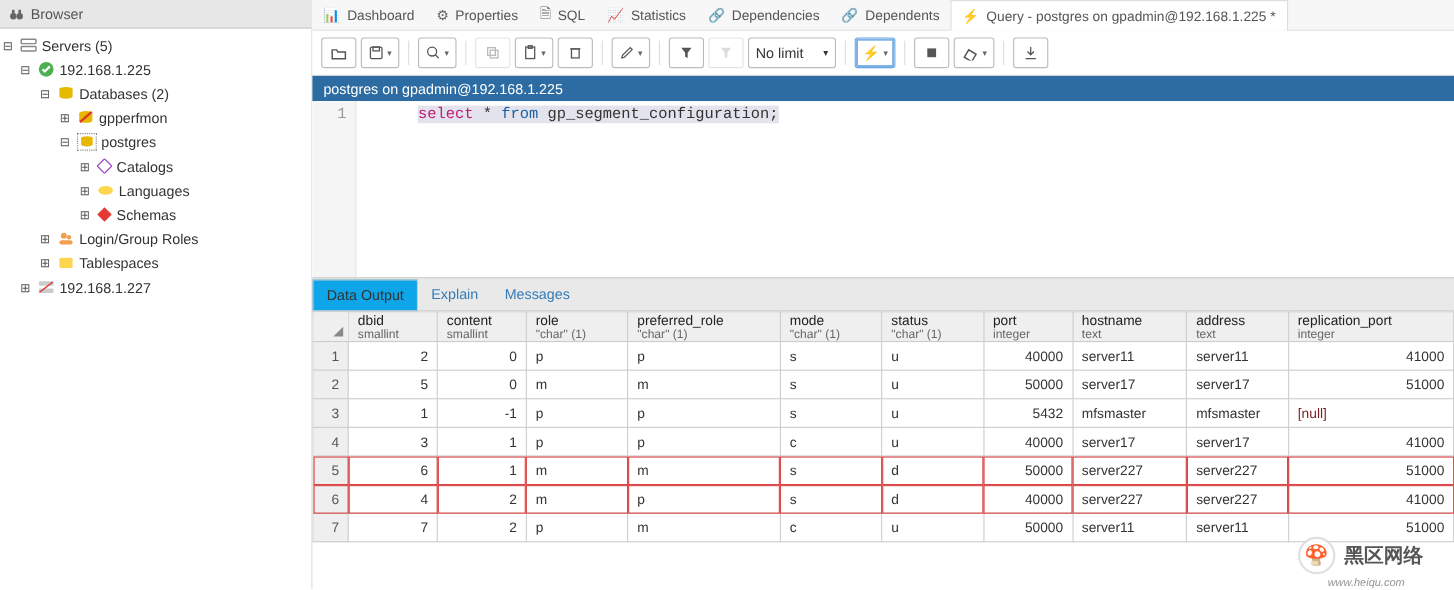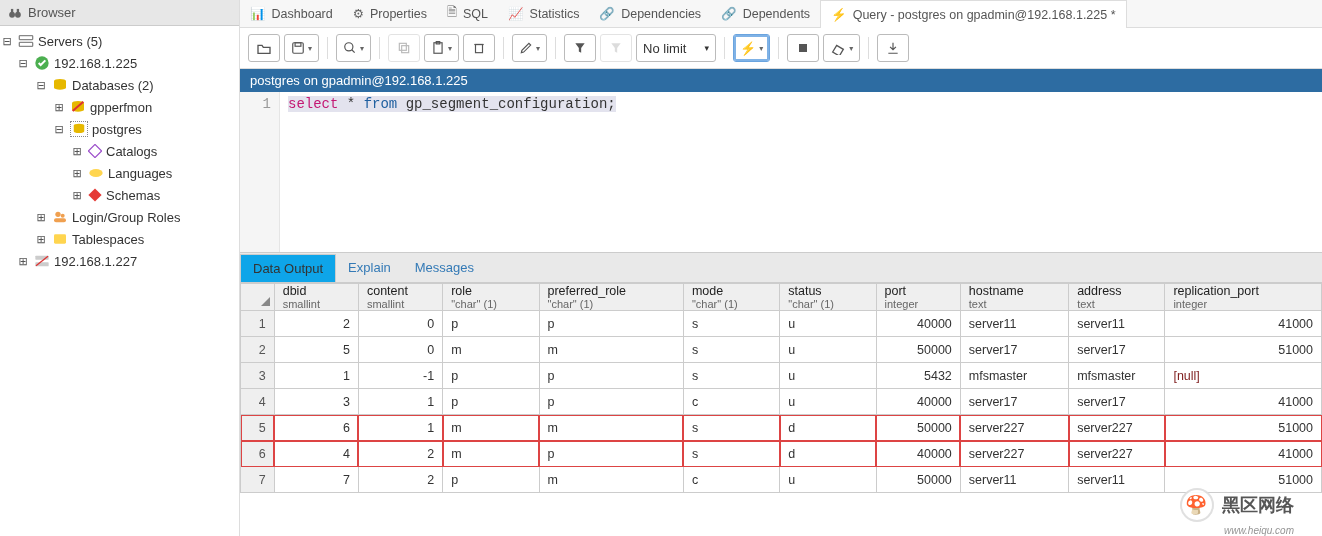--- a/index.html
+++ b/index.html
@@ -1,20 +1,20 @@
 <!DOCTYPE html>
 <html><head>
 <meta charset="utf-8">
 <style>
 * { box-sizing: border-box; margin: 0; padding: 0; }
 body { font-family: -apple-system, "Segoe UI", Helvetica, Arial, sans-serif; font-size: 13px; color: #333; width: 1322px; height: 536px; overflow: hidden; background: #fff; }
 .app { display: flex; height: 536px; }
 
 
-.sidebar { width: 240px; border-right: 1px solid #ddd; background: #fff; display: flex; flex-direction: column; }
+.sidebar { width: 284px; border-right: 1px solid #ddd; background: #fff; display: flex; flex-direction: column; }
 .sidebar-header { background: #e7e7e7; padding: 5px 8px; border-bottom: 1px solid #ccc; display: flex; align-items: center; gap: 6px; color: #555; }
 .tree { padding: 4px 0; font-size: 13px; }
 .tree-row { display: flex; align-items: center; height: 22px; padding: 0 4px; cursor: pointer; white-space: nowrap; }
 .tree-row .toggle { width: 14px; text-align: center; color: #555; font-size: 11px; }
 .tree-row .icon { margin: 0 4px; display: inline-flex; }
 .tree-row .label {}
 .tree-row .dotted { border: 1px dotted #888; }
 .lvl0 { padding-left: 0px; }
 .lvl1 { padding-left: 16px; }
 .lvl2 { padding-left: 34px; }
@@ -36,21 +36,21 @@
 .btn.disabled { opacity: .4; cursor: default; }
 .btn .caret-side { font-size: 8px; margin-left: 3px; color: #666; }
 .sep { width: 1px; height: 22px; background: #ddd; margin: 0 4px; }
 .limit-box { height: 28px; border: 1px solid #bbb; border-radius: 3px; display: flex; align-items: center; padding: 0 6px; gap: 18px; }
 .run-highlight { box-shadow: 0 0 0 2px #7fb2e6 inset; border-color:#6aa4df; }
 
 .conn-bar { background: #2d6ca2; color: #fff; padding: 4px 10px; font-size: 13px; }
 
 .editor { flex: 0 0 160px; display: flex; font-family: Consolas, "Courier New", monospace; font-size: 14px; background: #fff; overflow: hidden; }
 .gutter { width: 40px; background: #f5f5f5; border-right: 1px solid #e5e5e5; color: #999; text-align: right; padding: 4px 8px 0 0; }
-.code { flex: 1; padding: 4px 8px; white-space: pre; }
+.code { flex: 1; padding: 4px 8px; white-space: pre; margin-left: 48px; }
 .code .sel { background: #e3e3ee; }
 .kw-pink { color: #c41873; }
 .kw-blue { color: #2060a0; }
 .code-text { }
 
 .results-tabs { display: flex; align-items: center; border-top: 1px solid #ccc; background: #e9e9e9; height: 30px; font-size: 13px; }
 .rtab { padding: 0 12px; height: 100%; display: flex; align-items: center; color: #347ab6; cursor: pointer; }
 .rtab.active { background: #0ea5e9; border-top: 1px solid #ccc; border-left: 1px solid #ccc; border-right: 1px solid #ccc; margin-bottom: -1px; color: #333; justify-content: center; }
 
 .grid-wrap { flex: 1; overflow: auto; border-top: 1px solid #ccc; }
@@ -61,21 +61,21 @@
 table.grid thead th .coltype { display: block; color: #666; font-size: 11px; }
 .rownum-col { width: 28px; background: #efefef; text-align: right; color: #555; }
 .corner { width: 28px; background: #efefef; position: relative; }
 .corner::after { content:""; position:absolute; right:4px; bottom:4px; border-right:9px solid #888; border-top:9px solid transparent; }
 .num { text-align: right; }
 .txt { text-align: left; }
 .null { color: #7f1d1d; text-align: left; }
 tr.hl td { outline: 1px solid #d44; outline-offset: -1px; }
 
 .watermark { position: absolute; right: 28px; bottom: 14px; display: flex; align-items: center; gap: 8px; color: #444; font-weight: 700; font-size: 18px; opacity: .9; pointer-events: none;}
-.watermark .sub { position:absolute; right:0; bottom:-14px; font-size:10px; font-weight:400; color:#888; font-style:italic;}
+.watermark .sub { position:absolute; right:17px; bottom:-14px; font-size:10px; font-weight:400; color:#888; font-style:italic;}
 .wm-circ { width:34px; height:34px; border-radius:50%; background:#fff; border:2px solid #ddd; display:flex; align-items:center; justify-content:center; font-size:18px;}
 </style>
 </head>
 <body>
 
 <div class="app">
 
   <div class="sidebar">
     <div class="sidebar-header">
       <span>

